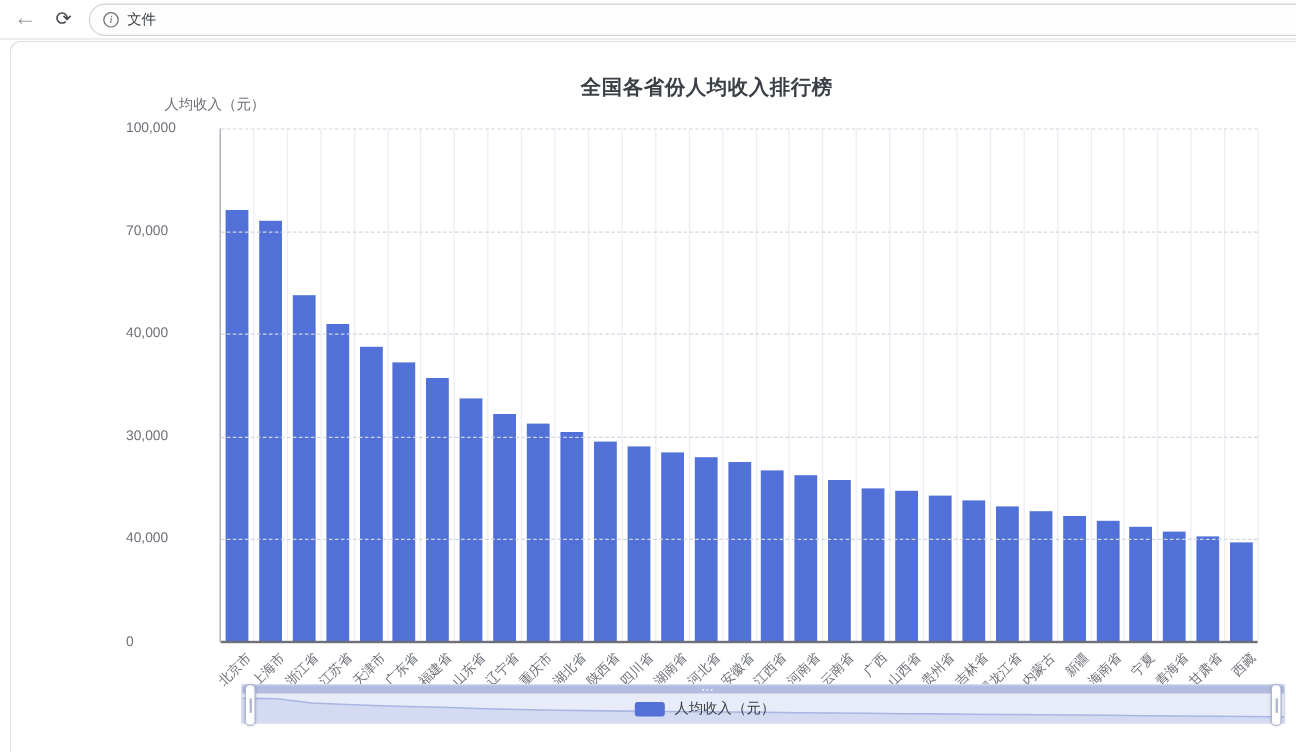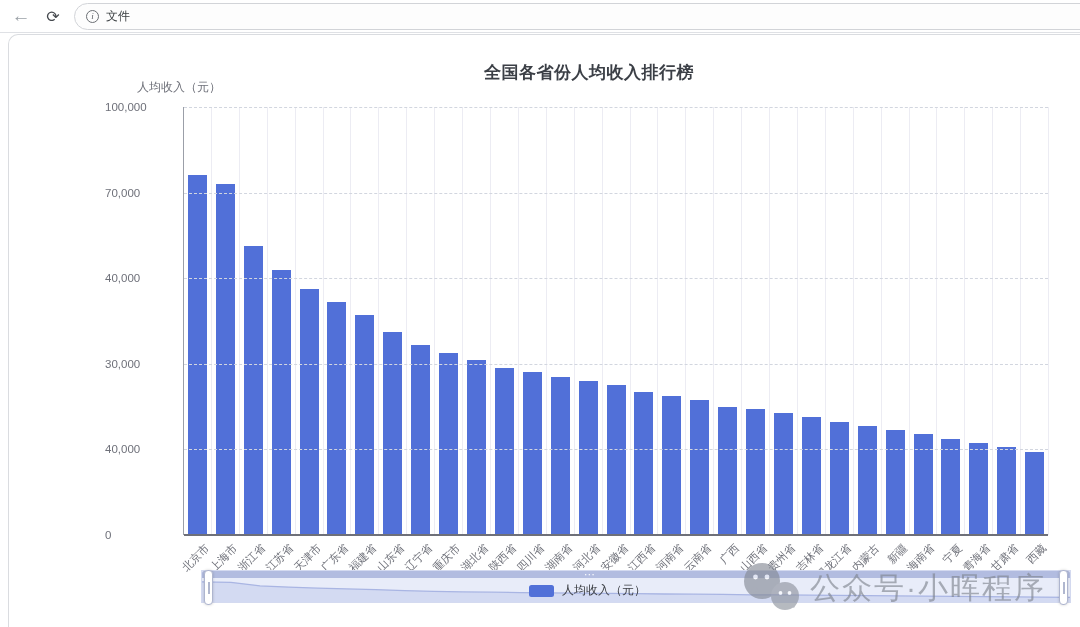--- a/index.html
+++ b/index.html
@@ -262,28 +262,15 @@
       <div class="s-handle h-right">
           <i></i>
         </div>
     </div>
 
     <div class="legend">
       <span class="l-swatch" id="legendSwatch" style="background: rgb(81, 112, 216);"></span>
       <span class="l-text">人均收入（元）</span>
     </div>
 
-    <div class="wmark">
-      <svg width="62" height="52" viewBox="0 0 62 52">
-        <circle cx="20" cy="19" r="18" fill="#828792"></circle>
-        <circle cx="13.5" cy="15" r="2.4" fill="#fff"></circle>
-        <circle cx="25" cy="15" r="2.4" fill="#fff"></circle>
-        <path d="M8 31 L12 24 L18 29 Z" fill="#828792"></path>
-        <circle cx="43" cy="34" r="14" fill="#8b909b"></circle>
-        <circle cx="38.5" cy="31" r="1.9" fill="#fff"></circle>
-        <circle cx="47.5" cy="31" r="1.9" fill="#fff"></circle>
-        <path d="M52 46 L55 40 L47 42 Z" fill="#8b909b"></path>
-      </svg>
-      <span class="w-text">公众号·小晖程序</span>
-    </div>
 
   </div>
 </div>
 
 </body></html>

